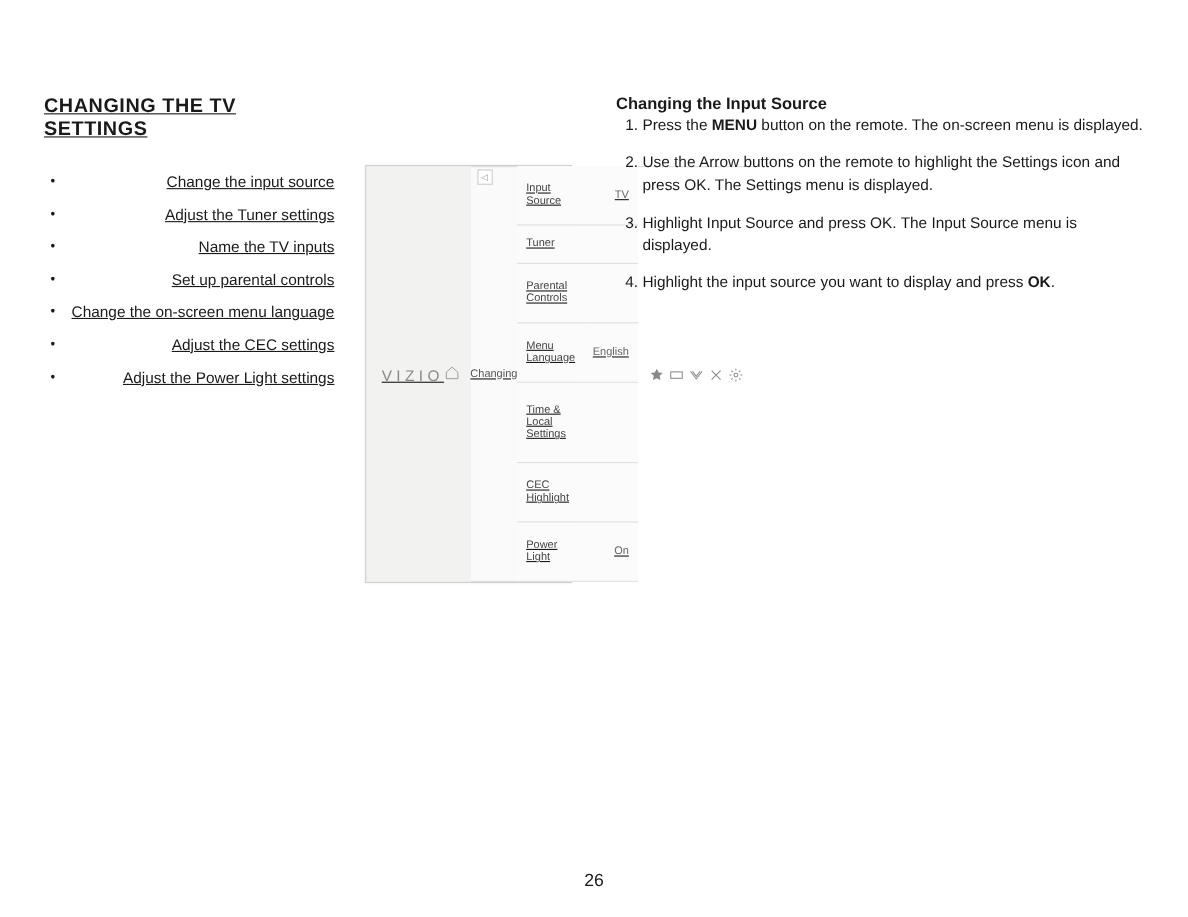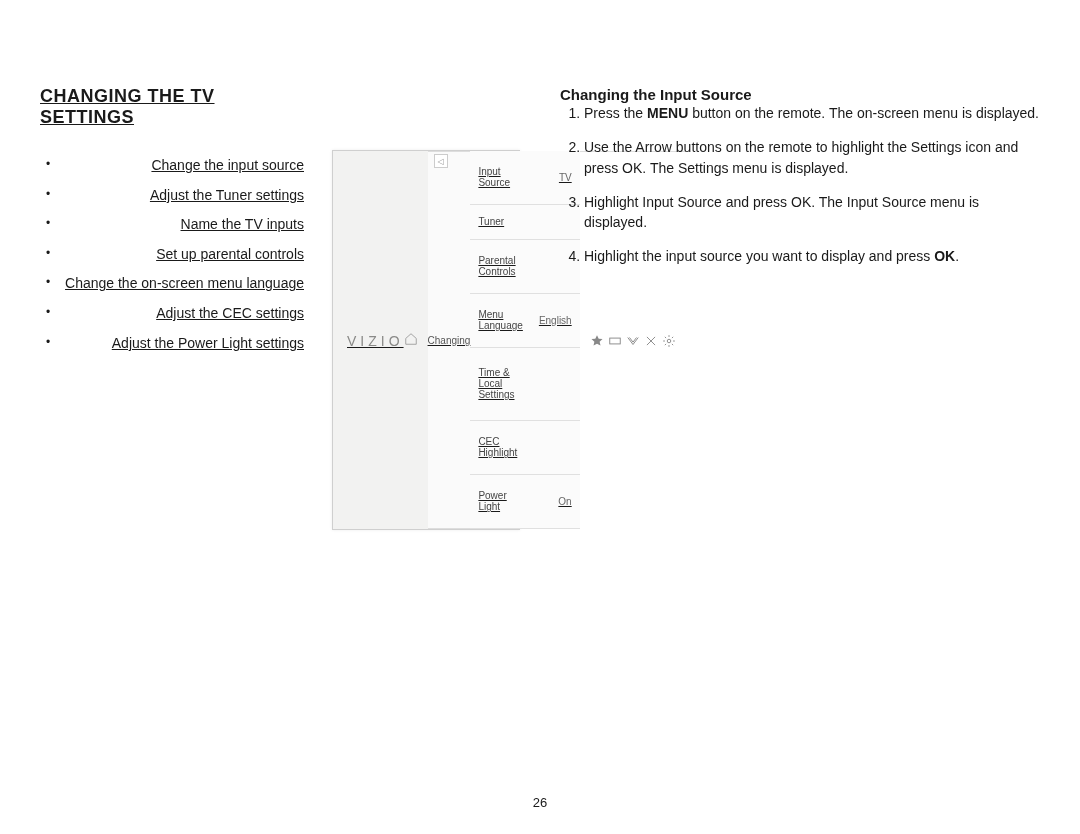--- a/index.html
+++ b/index.html
@@ -11,21 +11,21 @@
   .col-right { flex: 1; }
   h1 { font-size: 18px; font-weight: 900; letter-spacing: 0.5px; margin-bottom: 28px; text-transform: uppercase; }
   h2 { font-size: 15px; font-weight: 700; }
   p.intro { font-size: 14px; margin-bottom: 12px; line-height: 1.35; }
   ul.bullets { list-style: none; padding-left: 22px; }
   ul.bullets li { position: relative; font-size: 14px; line-height: 1.4; margin-bottom: 10px; text-align: right; }
   ul.bullets li::before { content: "•"; position: absolute; left: -16px; top: 0; font-size: 12px; }
   ol.steps { list-style: decimal; padding-left: 24px; }
   ol.steps li { font-size: 14px; line-height: 1.45; margin-bottom: 14px; }
   b { font-weight: 700; }
-  .page-num { position: absolute; bottom: 24px; left: 50%; transform: translateX(-50%); font-size: 13px; }
+  .page-num { position: absolute; bottom: 24px; left: 50%; transform: translateX(-50%); font-size: 16px; }
 
   
   .tv-menu { width: 188px; height: 380px; margin-top: 64px; background: #f2f2f1; border: 1px solid #cfcfcf; box-shadow: 0 0 3px rgba(0,0,0,.08); display: flex; flex-direction: row; }
   .tv-header { display: flex; align-items: center; justify-content: space-between; padding: 10px 10px 8px 14px; color: #8a8a88; }
   .tv-brand { font-size: 14px; letter-spacing: 4px; font-weight: 400; }
   .home-icon svg { width: 14px; height: 14px; stroke: #999; fill: none; }
   .tv-crumb { display: flex; align-items: center; justify-content: center; position: relative; background: #fafafa; font-size: 10px; color: #555; padding: 4px 0; border-top: 1px solid #ddd; border-bottom: 1px solid #ddd; }
   .tv-crumb .back-arrow { position: absolute; left: 6px; top: 2px; width: 14px; height: 14px; border: 1px solid #ccc; display: flex; align-items: center; justify-content: center; font-size: 8px; color: #999; background: #fff; }
   .tv-table { width: 100%; border-collapse: collapse; }
   .tv-table td { font-size: 10px; color: #444; padding: 4px 8px; border-bottom: 1px solid #e0e0e0; background: #fbfbfb; }

